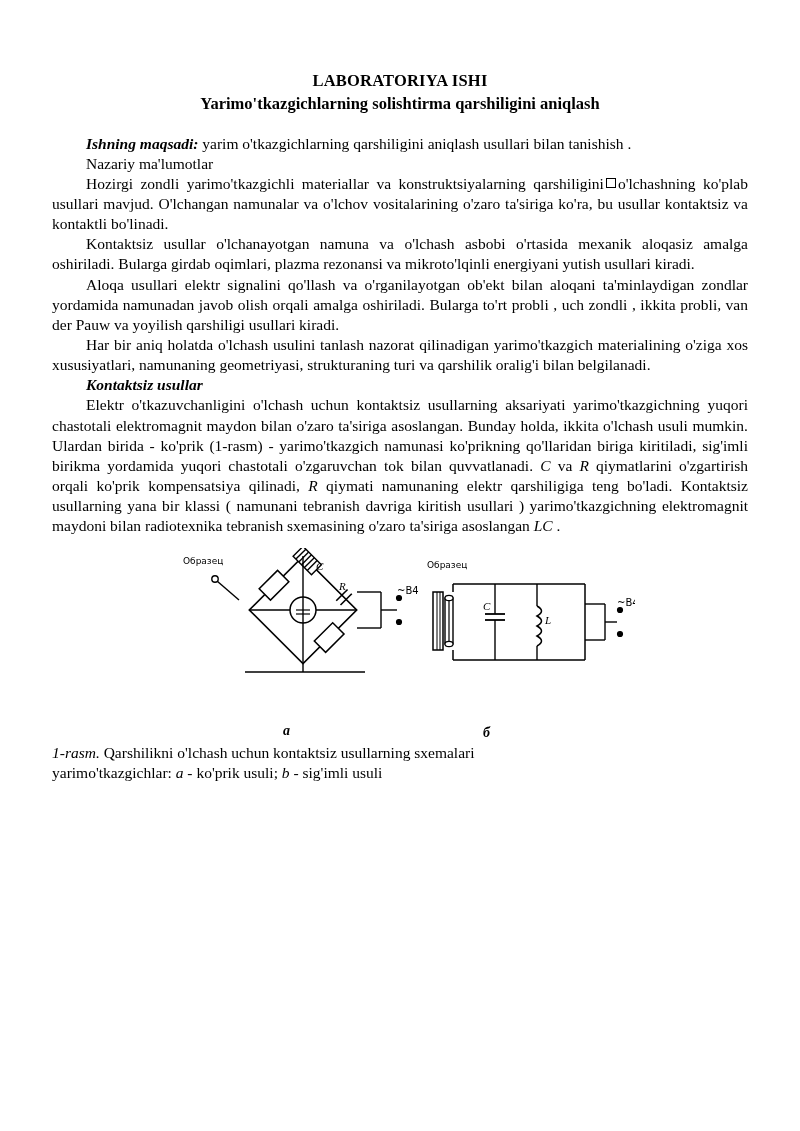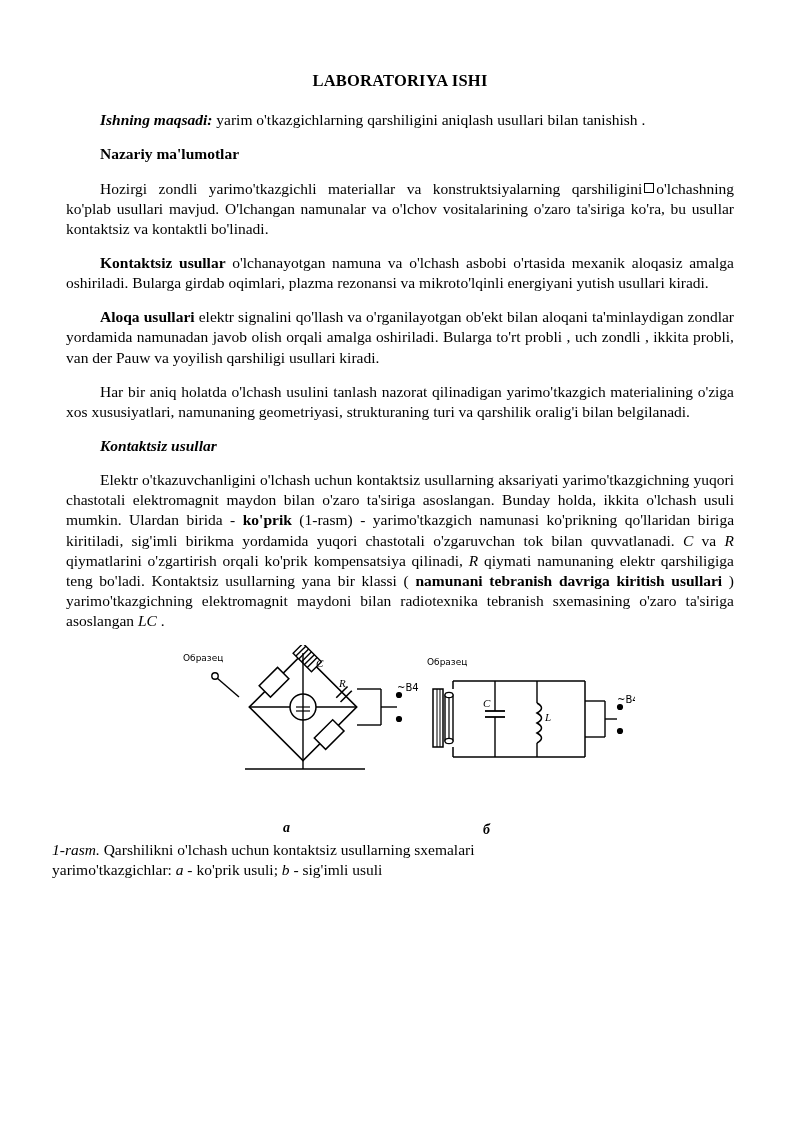--- a/index.html
+++ b/index.html
@@ -33,26 +33,26 @@
   .title-line1 { letter-spacing: 0.2px; }
   .title-line2 { margin-top: 1px; }
 
   .body-text {
     margin-top: 18px;
     font-size: 15.5px;
     line-height: 1.30;
     text-align: justify;
   }
   p.para {
-    margin: 14px;
+    margin: 0;
     text-indent: 34px;
     text-align: justify;
   }
   .it { font-style: italic; }
-  .bd { font-weight: bold; }
+  .bd { font-weight: normal; }
   .bdit { font-weight: bold; font-style: italic; }
   .sq {
     display: inline-block;
     width: 8px; height: 8px;
     border: 1px solid #000;
     vertical-align: 1px;
     margin: 0 2px;
   }
 
   
@@ -101,20 +101,21 @@
   svg { display: block; }
   .cyr { font-family: "DejaVu Sans", sans-serif; font-size: 9px; }
 </style>
 </head>
 <body>
 
 <div class="page">
 
   <div class="title-block">
     <div class="title-line1">LABORATORIYA ISHI</div>
+    <div class="title-line2">Yarimo'tkazgichlarning solishtirma qarshiligini aniqlash</div>
   </div>
 
   <div class="body-text">
 
     <p class="para"><span class="bdit">Ishning maqsadi:</span><span> yarim o'tkazgichlarning qarshiligini aniqlash usullari bilan tanishish .</span></p>
 
     <p class="para"><span class="bd">Nazariy ma'lumotlar</span></p>
 
     <p class="para"><span>Hozirgi zondli yarimo'tkazgichli materiallar va konstruktsiyalarning qarshiligini</span><span class="sq"></span><span>o'lchashning ko'plab usullari mavjud. O'lchangan namunalar va o'lchov vositalarining o'zaro ta'siriga ko'ra, bu usullar kontaktsiz va kontaktli bo'linadi.</span></p>
 

